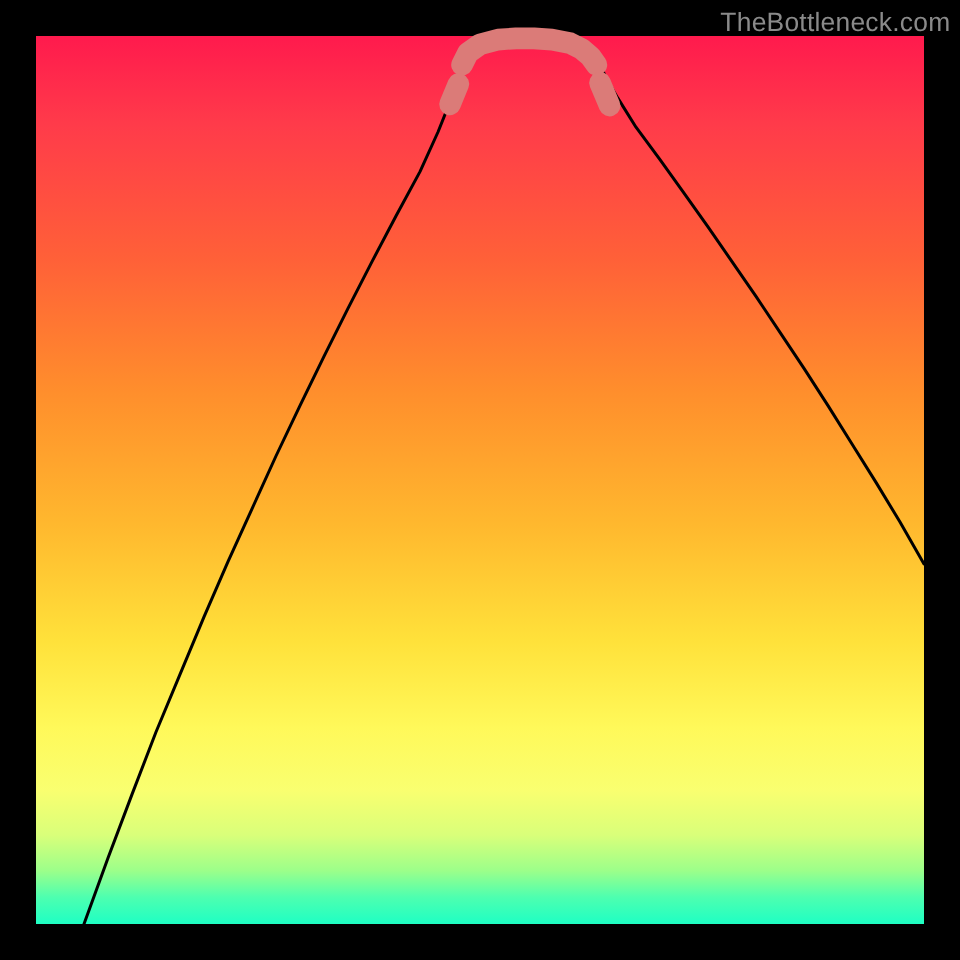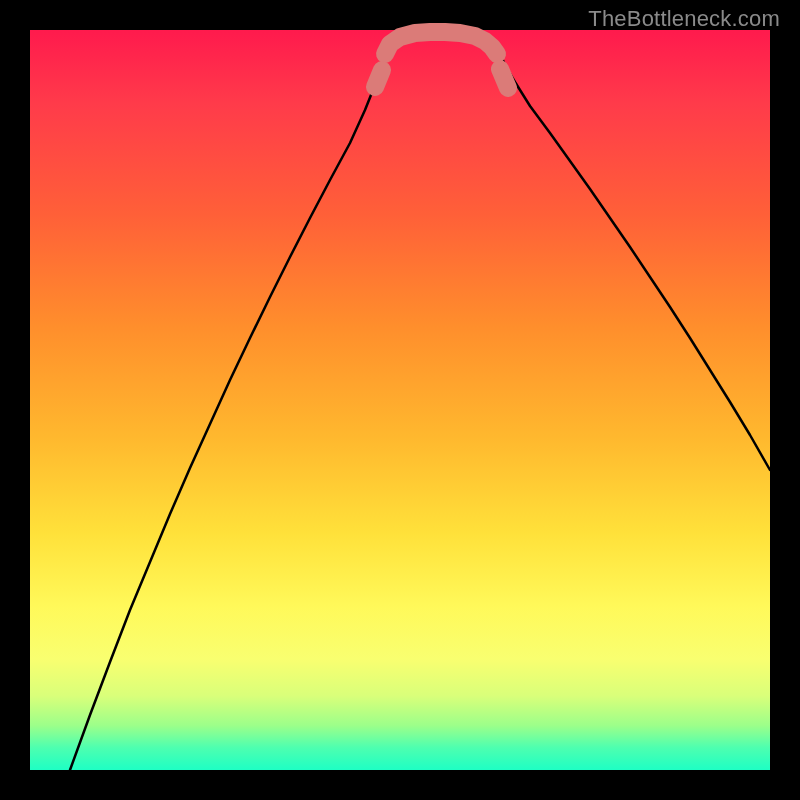--- a/index.html
+++ b/index.html
@@ -44,21 +44,21 @@
     position: absolute;
     top: 0;
     left: 0;
     width: 740px;
     height: 740px;
     overflow: visible;
   }
   .watermark {
     position: absolute;
     top: 6px;
-    right: 20px;
+    right: 8px;
     color: #8a8a8a;
     font-size: 22px;
     letter-spacing: 0.2px;
     user-select: none;
   }
 </style>
 </head>
 <body>
 
 <div class="frame">

